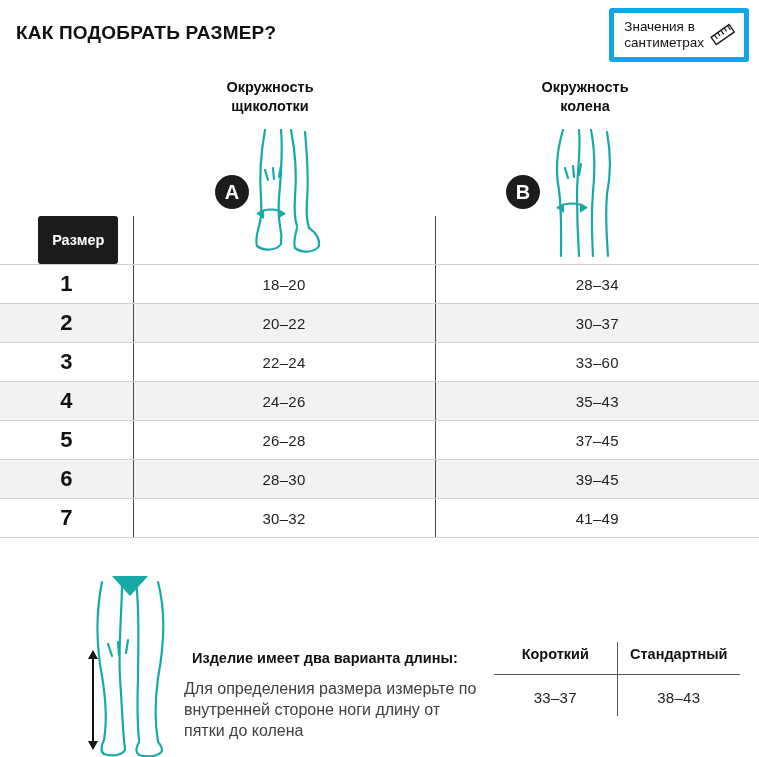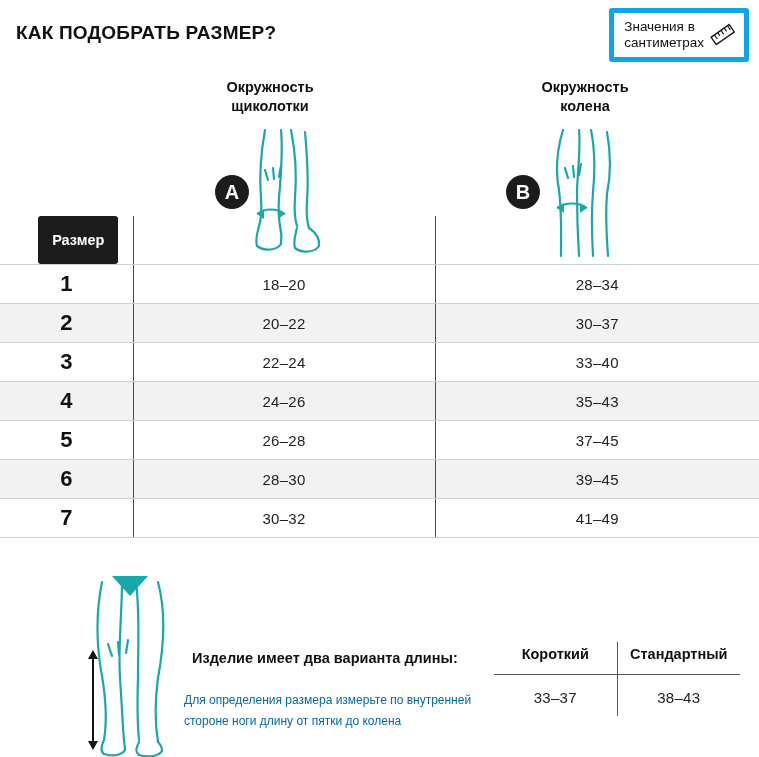--- a/index.html
+++ b/index.html
@@ -170,25 +170,25 @@
     position: absolute;
     left: 192px;
     top: 84px;
     font-size: 14.5px;
     font-weight: bold;
     color: #111111;
   }
   .note-body {
     position: absolute;
     left: 184px;
-    top: 124px;
+    top: 112px;
     width: 300px;
-    font-size: 12px;
+    font-size: 16px;
     line-height: 21px;
-    color: #0369a1;
+    color: #404040;
   }
 
   .len-table {
     position: absolute;
     left: 494px;
     top: 76px;
     border-collapse: collapse;
     table-layout: fixed;
   }
   .len-table col { width: 123px; }
@@ -303,21 +303,21 @@
           <td class="val c-2">28–34</td>
         </tr>
         <tr class="data-row zebra">
           <td class="num">2</td>
           <td class="val c-1">20–22</td>
           <td class="val c-2">30–37</td>
         </tr>
         <tr class="data-row">
           <td class="num">3</td>
           <td class="val c-1">22–24</td>
-          <td class="val c-2">33–40</td>
+          <td class="val c-2">33–60</td>
         </tr>
         <tr class="data-row zebra">
           <td class="num">4</td>
           <td class="val c-1">24–26</td>
           <td class="val c-2">35–43</td>
         </tr>
         <tr class="data-row">
           <td class="num">5</td>
           <td class="val c-1">26–28</td>
           <td class="val c-2">37–45</td>

